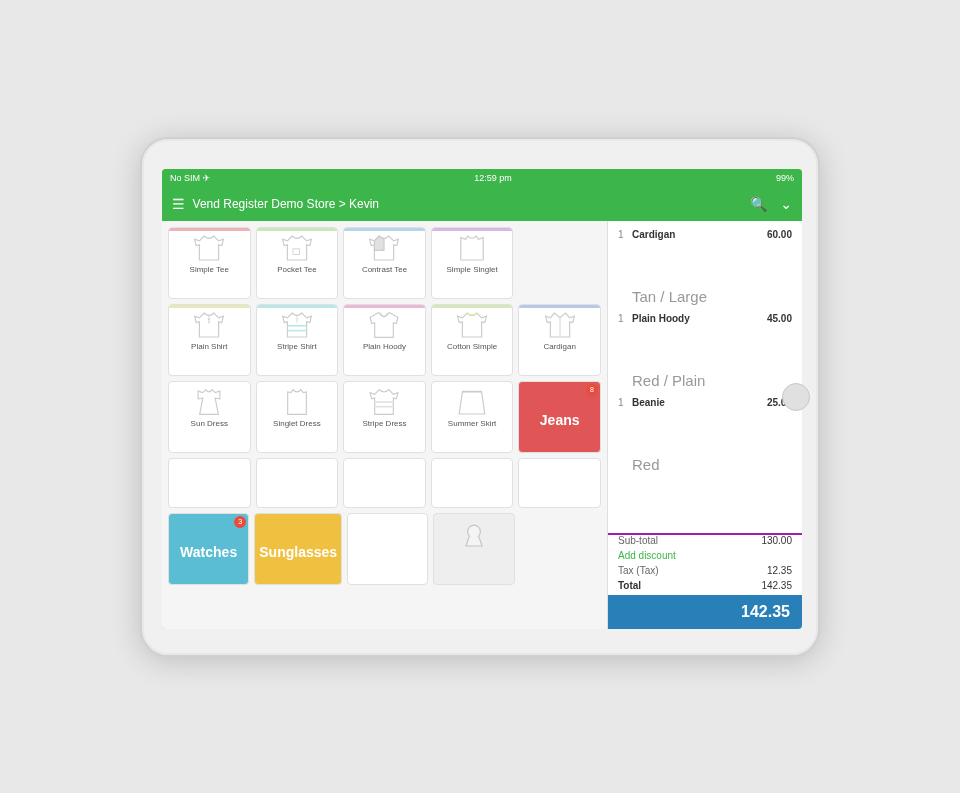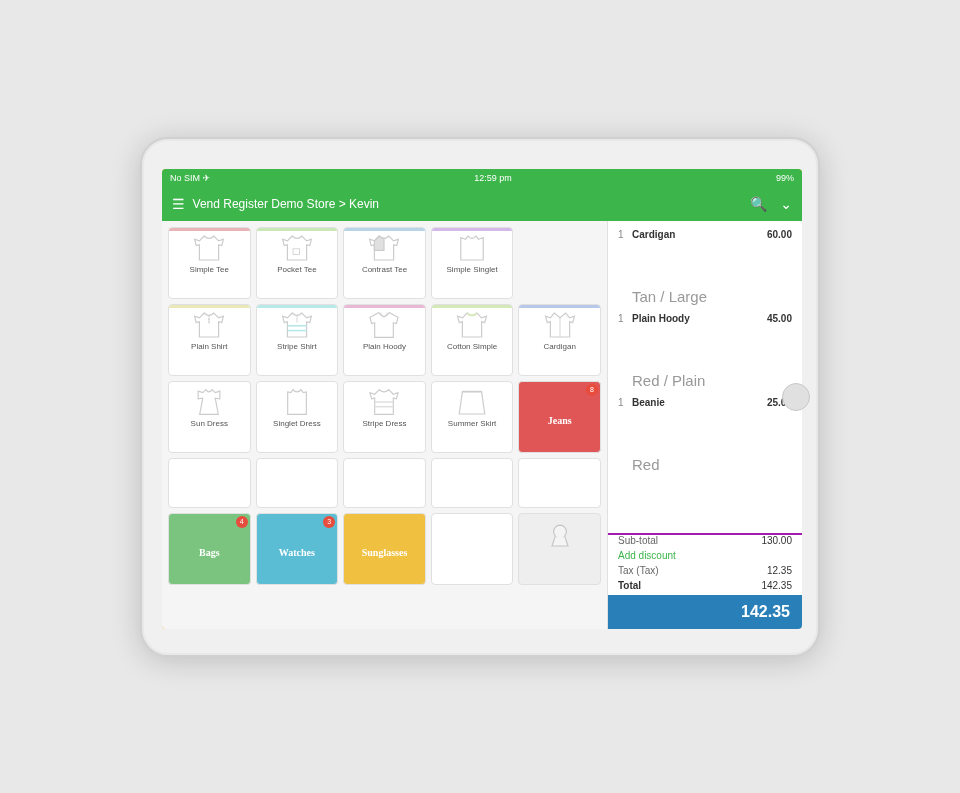--- a/index.html
+++ b/index.html
@@ -128,24 +128,23 @@
       margin-top: 3px;
       line-height: 1.2;
     }
 
     .product-tile.colored {
       justify-content: center;
     }
 
     .product-tile.colored .tile-label {
       color: white;
-      font-size: 10px;
+      font-size: 14px;
       font-weight: 600;
       margin-top: 8px;
-      font-family: Liberation Serif, serif;
     }
 
     .product-tile .badge {
       position: absolute;
       top: 2px;
       right: 2px;
       background: #e74c3c;
       color: white;
       font-size: 7px;
       width: 12px;
@@ -413,24 +412,20 @@
 
           <div class="product-grid" style="margin-top:5px;">
             <div class="product-tile" style="min-height:50px;"></div>
             <div class="product-tile" style="min-height:50px;"></div>
             <div class="product-tile" style="min-height:50px;"></div>
             <div class="product-tile" style="min-height:50px;"></div>
             <div class="product-tile" style="min-height:50px;"></div>
           </div>
 
           <div class="product-grid" style="margin-top:5px;">
-            <div class="product-tile colored" style="background:#7bc47f;">
-              <span class="badge">4</span>
-              <span class="tile-label">Bags</span>
-            </div>
             <div class="product-tile colored" style="background:#5bbdd4;">
               <span class="badge">3</span>
               <span class="tile-label">Watches</span>
             </div>
             <div class="product-tile colored" style="background:#f0c040;">
               <span class="tile-label">Sunglasses</span>
             </div>
             <div class="product-tile" style="min-height:50px;"></div>
             <div class="product-tile" style="min-height:50px;overflow:hidden;background:#eee;">
               <svg class="shirt-icon" viewBox="0 0 40 34" fill="none" xmlns="http://www.w3.org/2000/svg" style="opacity:0.4">

